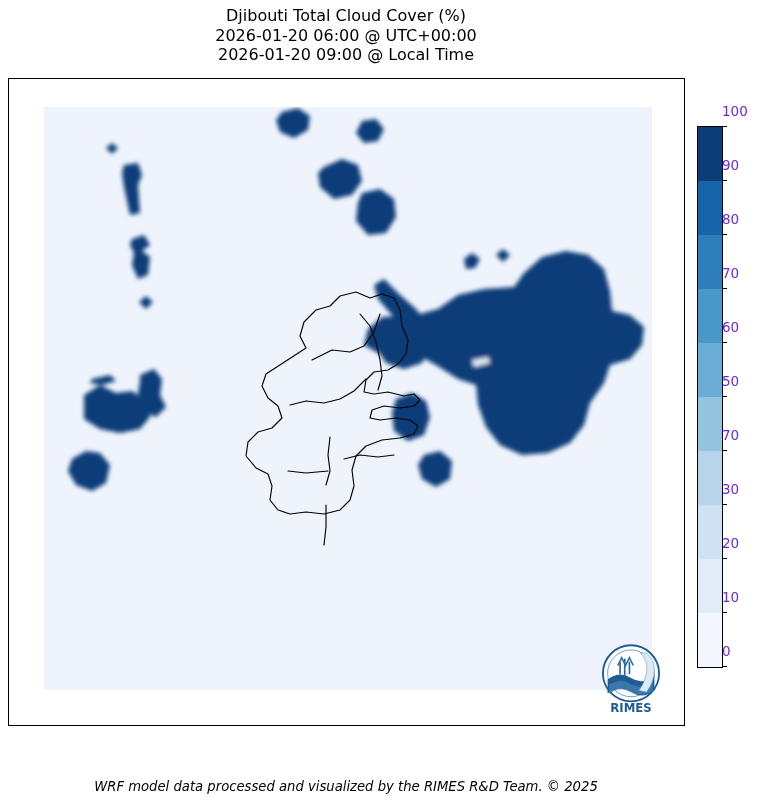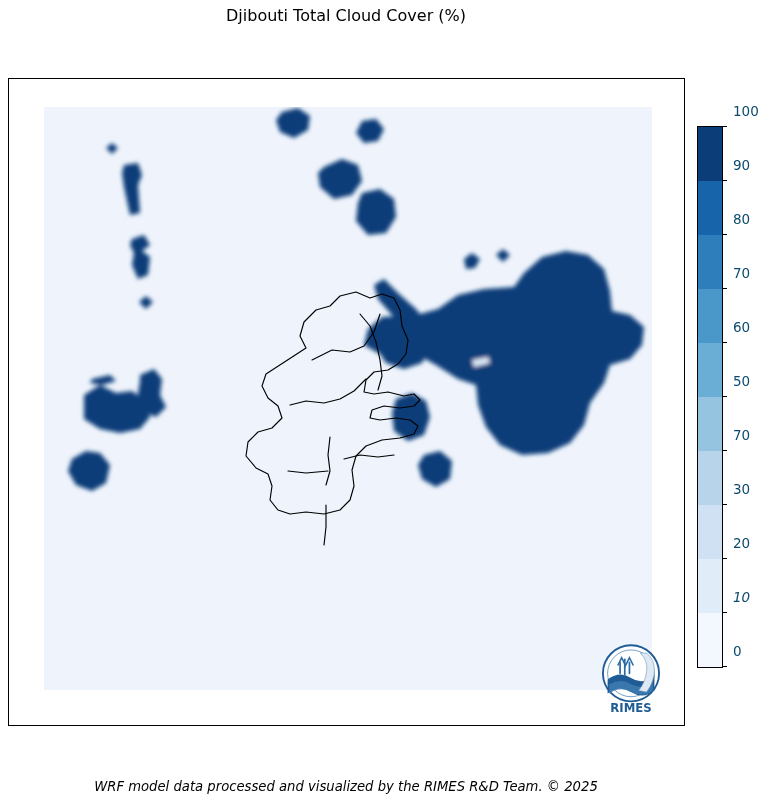--- a/index.html
+++ b/index.html
@@ -88,24 +88,24 @@
   .cbar-tick {
     position: absolute;
     left: 100%;
     width: 5px;
     height: 0;
     border-top: 1.1px solid #000000;
   }
   .cbar-label {
     position: absolute;
     left: 100%;
-    margin-left: 11px;
+    margin-left: 0;
     transform: translateY(-50%);
     font-size: 13.5px;
-    color: #0c4a6e;
+    color: #6d28d9;
     white-space: nowrap;
   }
 
   
   #footer-text {
     position: absolute;
     left: 0;
     top: 779px;
     width: 692px;
     text-align: center;
@@ -113,20 +113,22 @@
     color: #000000;
     white-space: nowrap;
     font-style: italic;
   }
 </style>
 </head>
 <body>
 
 <div id="title-block">
   <div>Djibouti Total Cloud Cover (%)</div>
+  <div>2026-01-20 06:00 @ UTC+00:00</div>
+  <div>2026-01-20 09:00 @ Local Time</div>
 </div>
 
 <div id="map-axes">
 
   <div id="raster-area">
 
     <svg id="raster-svg" viewBox="0 0 608 583" preserveAspectRatio="none">
       <defs>
         <filter id="soften" x="-25%" y="-25%" width="150%" height="150%">
           <feGaussianBlur stdDeviation="2.1"></feGaussianBlur>
@@ -222,21 +224,21 @@
     <div class="cbar-band" style="background: rgb(183, 212, 234); bottom: 30%; height: 10%;"></div>
     <div class="cbar-band" style="background: rgb(148, 196, 223); bottom: 40%; height: 10%;"></div>
     <div class="cbar-band" style="background: rgb(106, 174, 214); bottom: 50%; height: 10%;"></div>
     <div class="cbar-band" style="background: rgb(74, 152, 201); bottom: 60%; height: 10%;"></div>
     <div class="cbar-band" style="background: rgb(46, 126, 188); bottom: 70%; height: 10%;"></div>
     <div class="cbar-band" style="background: rgb(24, 100, 170); bottom: 80%; height: 10%;"></div>
     <div class="cbar-band" style="background: rgb(11, 61, 121); bottom: 90%; height: 10%;"></div>
     <div class="cbar-tick" style="bottom: 0%;"></div>
     <div class="cbar-label" style="bottom: 0%;">0</div>
     <div class="cbar-tick" style="bottom: 10%;"></div>
-    <div class="cbar-label" style="bottom: 10%; font-style: italic;">10</div>
+    <div class="cbar-label" style="bottom: 10%;">10</div>
     <div class="cbar-tick" style="bottom: 20%;"></div>
     <div class="cbar-label" style="bottom: 20%;">20</div>
     <div class="cbar-tick" style="bottom: 30%;"></div>
     <div class="cbar-label" style="bottom: 30%;">30</div>
     <div class="cbar-tick" style="bottom: 40%;"></div>
     <div class="cbar-label" style="bottom: 40%;">70</div>
     <div class="cbar-tick" style="bottom: 50%;"></div>
     <div class="cbar-label" style="bottom: 50%;">50</div>
     <div class="cbar-tick" style="bottom: 60%;"></div>
     <div class="cbar-label" style="bottom: 60%;">60</div>

